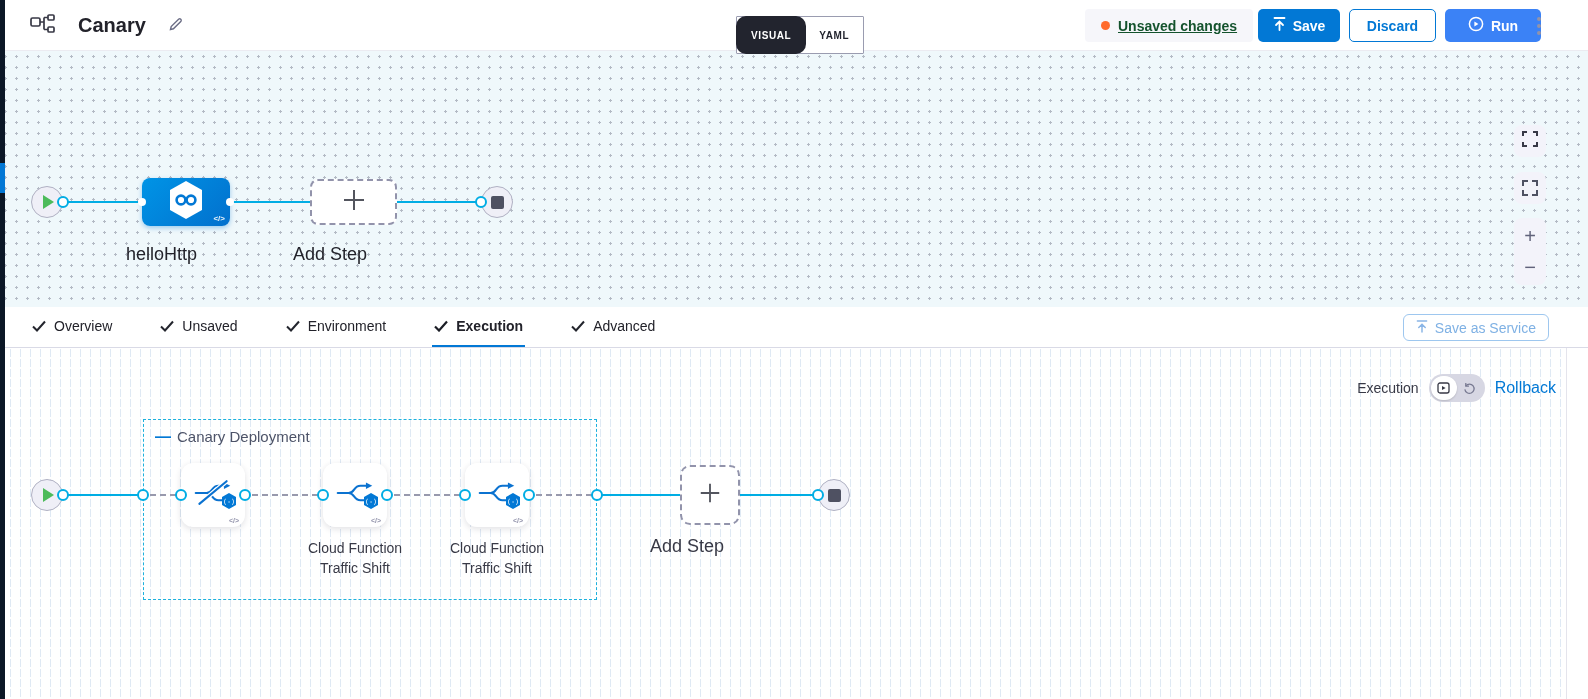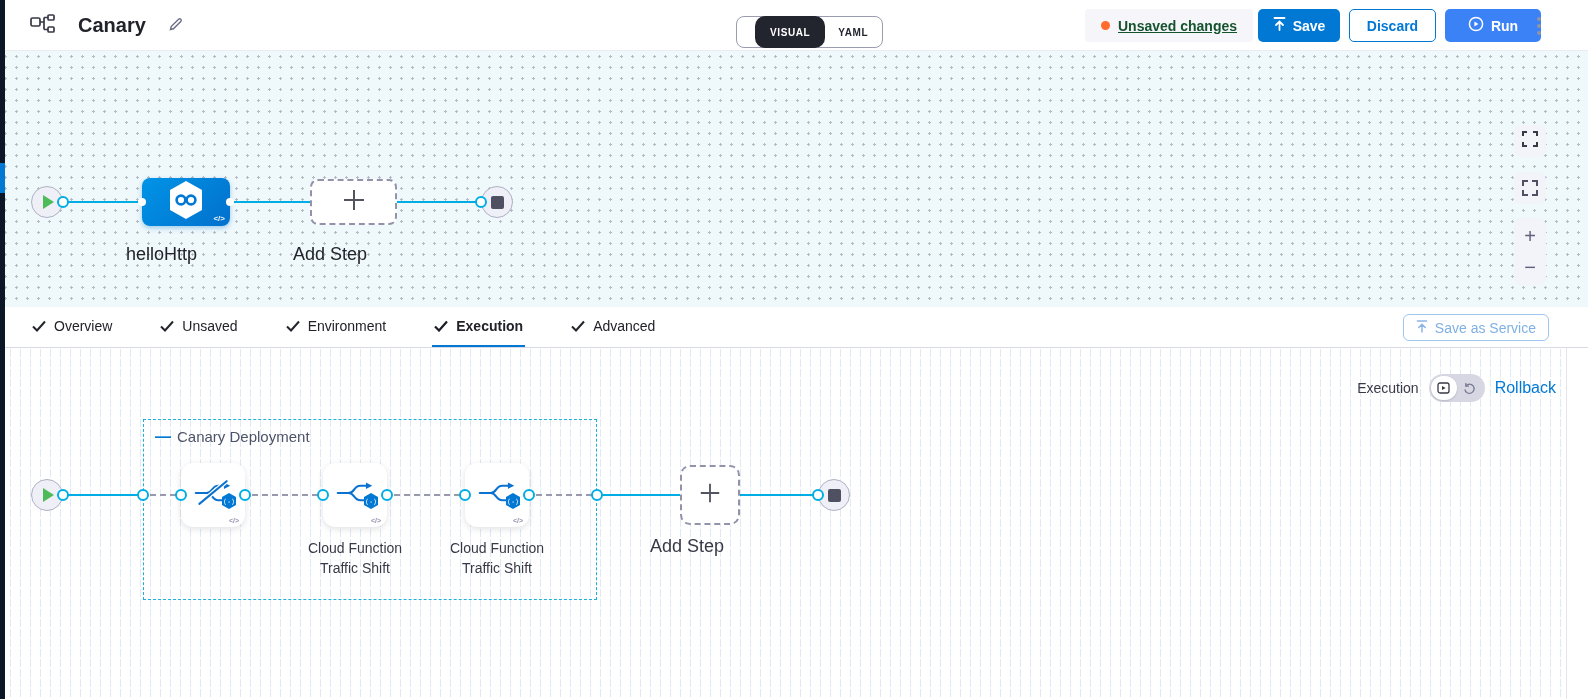--- a/index.html
+++ b/index.html
@@ -6,21 +6,21 @@
   html,body { width:1588px; height:699px; overflow:hidden; font-family:"Liberation Sans", sans-serif; background:#fff; }
 
   
   #left-strip { position:fixed; left:0; top:0; width:5px; height:699px; background:#0b1726; z-index:50; }
   #left-strip .hl { position:absolute; left:0; top:163px; width:5px; height:30px; background:#0278d5; }
 
   
   #header { position:absolute; left:0; top:0; width:1588px; height:51px; background:#ffffff; border-bottom:1px solid #ebebf1; z-index:40; }
   .hdr-left { position:absolute; left:30px; top:0; height:51px; display:flex; align-items:center; gap:22px; }
   .pipeline-title { font-size:20px; font-weight:bold; color:#22222a; }
-  .mode-toggle { position:absolute; left:736px; top:16px; height:32px; display:flex; align-items:stretch; border:1px solid #9a9cb0; border-radius:8px; background:#fff;padding-left:19px; }
+  .mode-toggle { position:absolute; left:736px; top:16px; height:38px; display:flex; align-items:stretch; border:1px solid #9a9cb0; border-radius:1px; background:#fff; }
   .mode-seg { display:flex; align-items:center; justify-content:center; font-size:10px; font-weight:bold; letter-spacing:0.6px; padding:0 14px; border-radius:10px; }
   .mode-seg.sel { background:#22242e; color:#fff; margin:-1px; padding:0 15px; }
   .mode-seg.unsel { color:#22242e; }
   .unsaved-pill { position:absolute; left:1085px; top:9px; height:33px; background:#f6f6fa; border-radius:4px; display:flex; align-items:center; gap:8px; padding:0 16px; }
   .unsaved-dot { width:9px; height:9px; border-radius:50%; background:#ff6b2c; }
   .unsaved-text { color:#14532d; font-weight:bold; font-size:14px;text-decoration:underline; }
   .btn { display:flex; align-items:center; justify-content:center; gap:7px; border-radius:5px; font-size:14px; font-weight:bold; cursor:pointer; }
   #save-btn { position:absolute; left:1258px; top:9px; width:82px; height:33px; background:#0278d5; color:#fff; }
   #discard-btn { position:absolute; left:1349px; top:9px; width:87px; height:33px; background:#fff; border:1.5px solid #0278d5; color:#0278d5; }
   #run-btn { position:absolute; left:1445px; top:9px; width:96px; height:33px; background:#3b82f6; color:#fff; }

